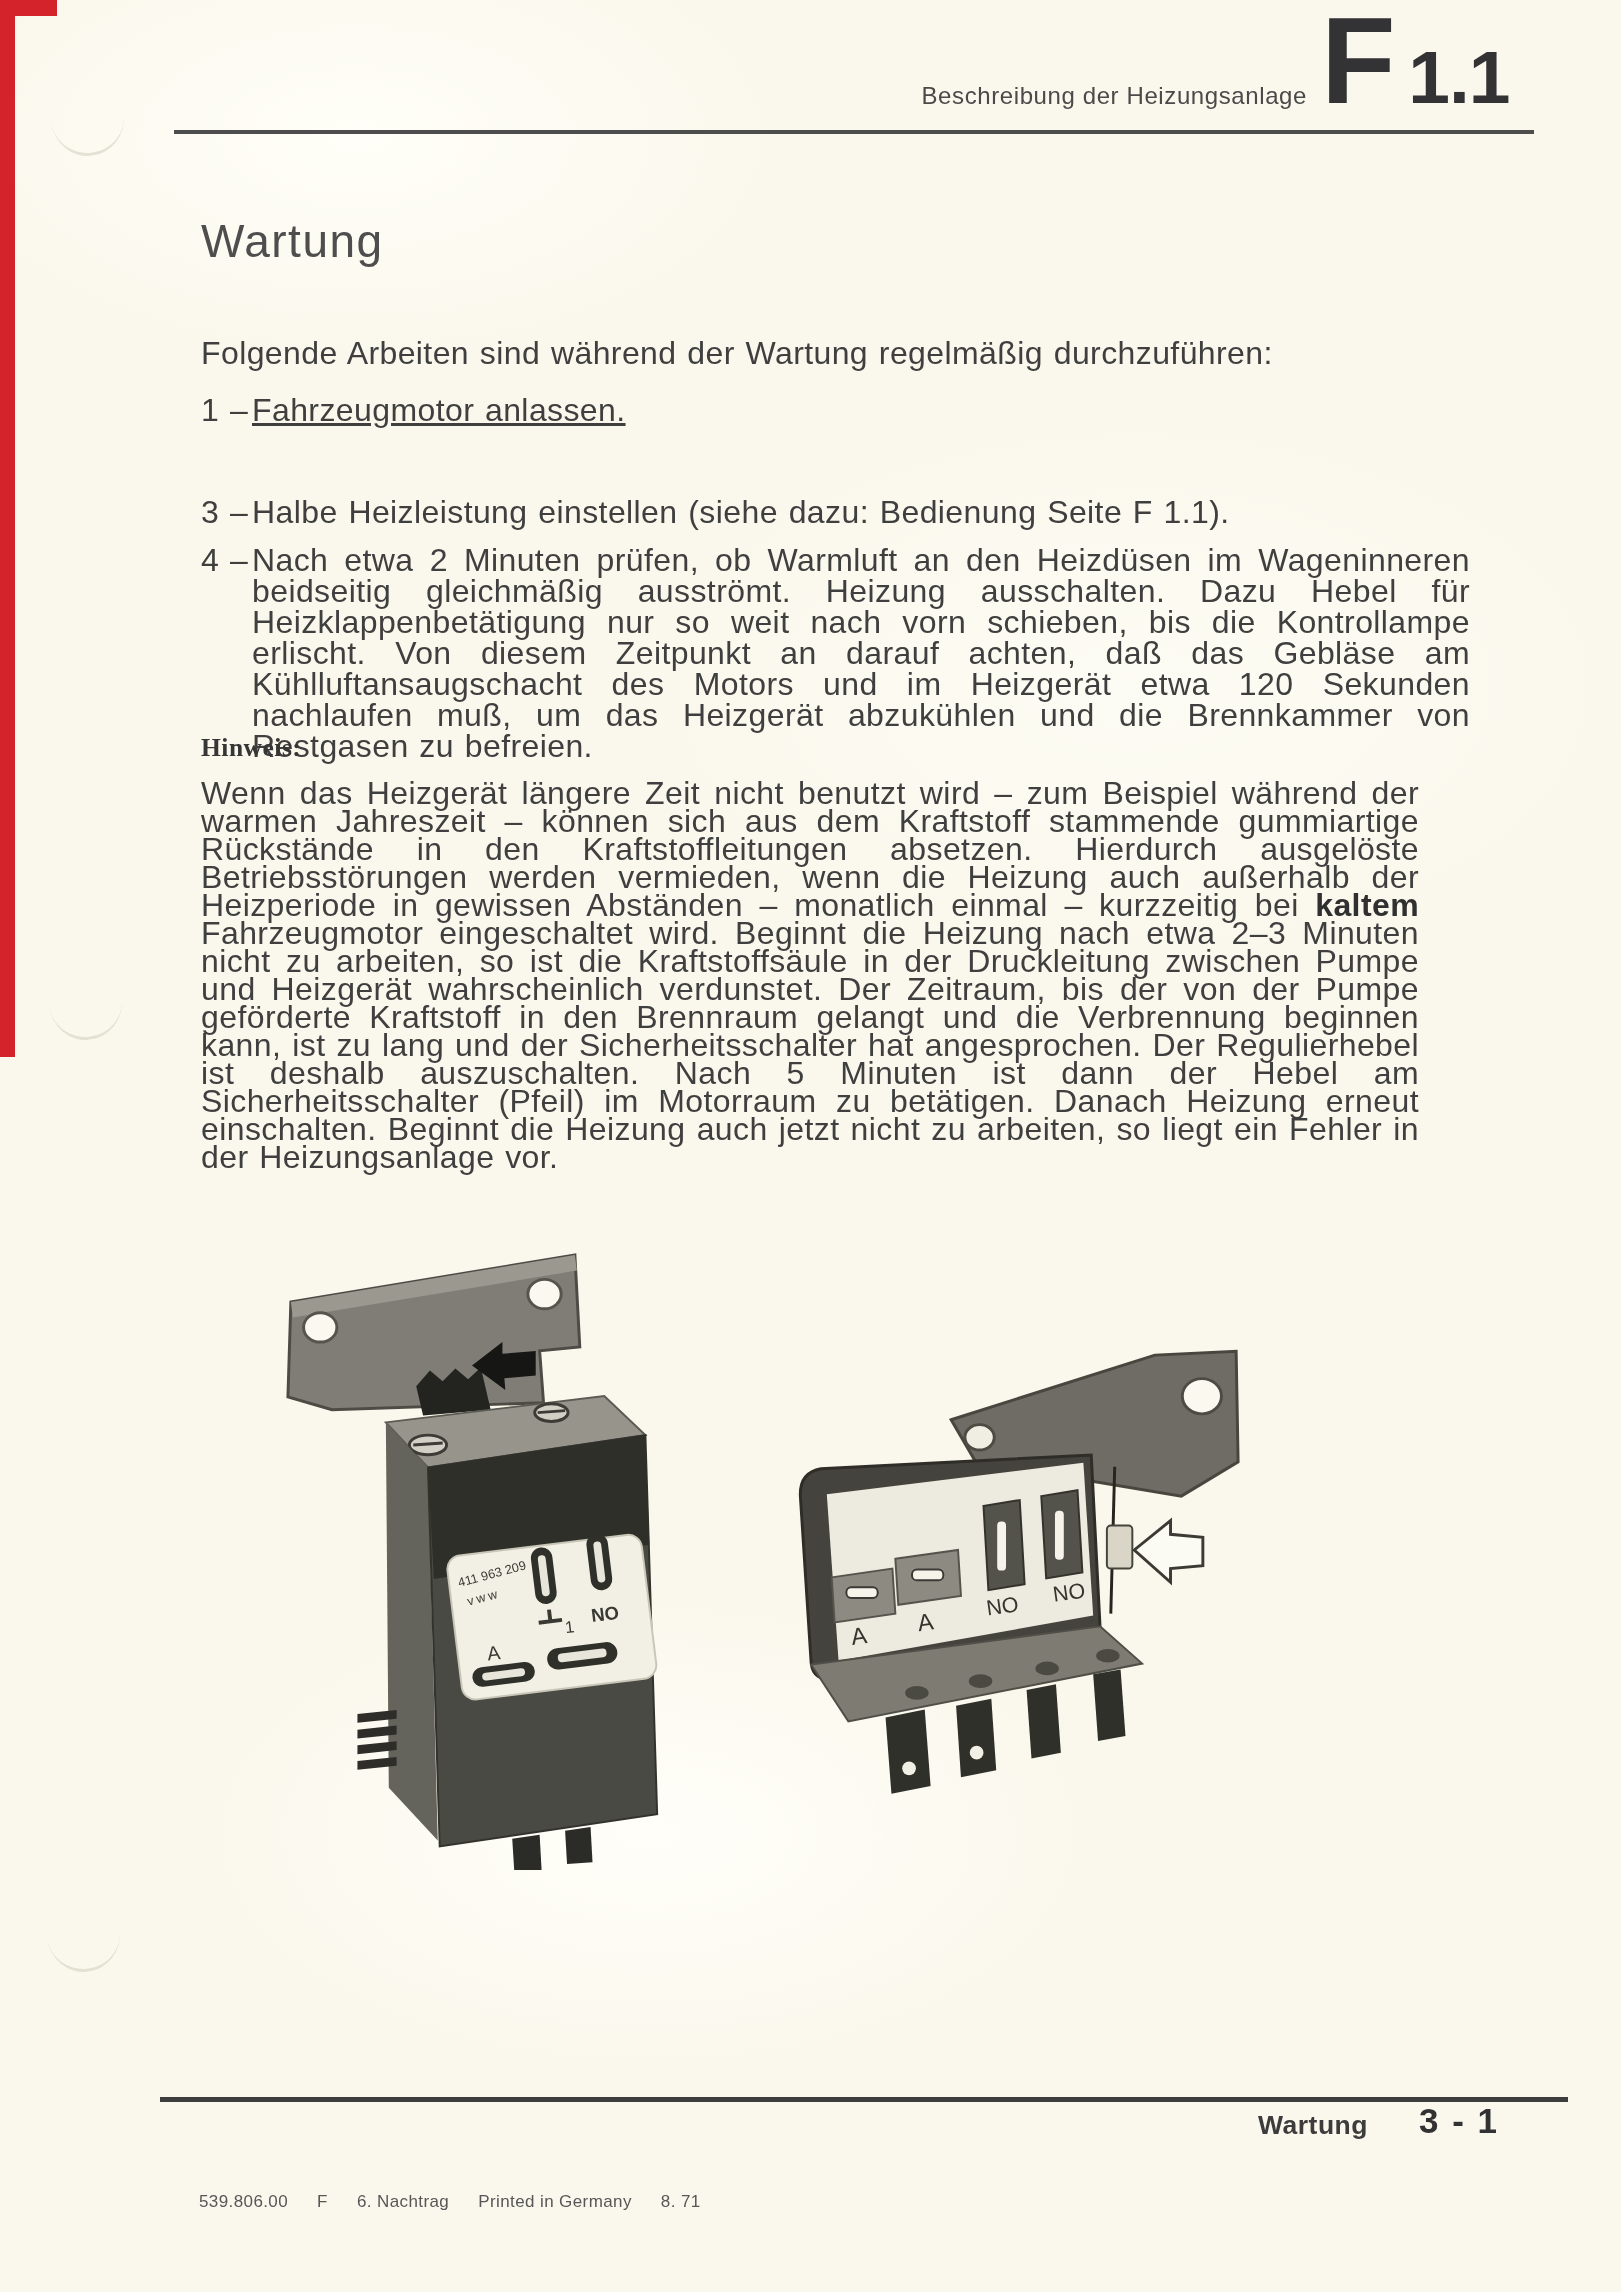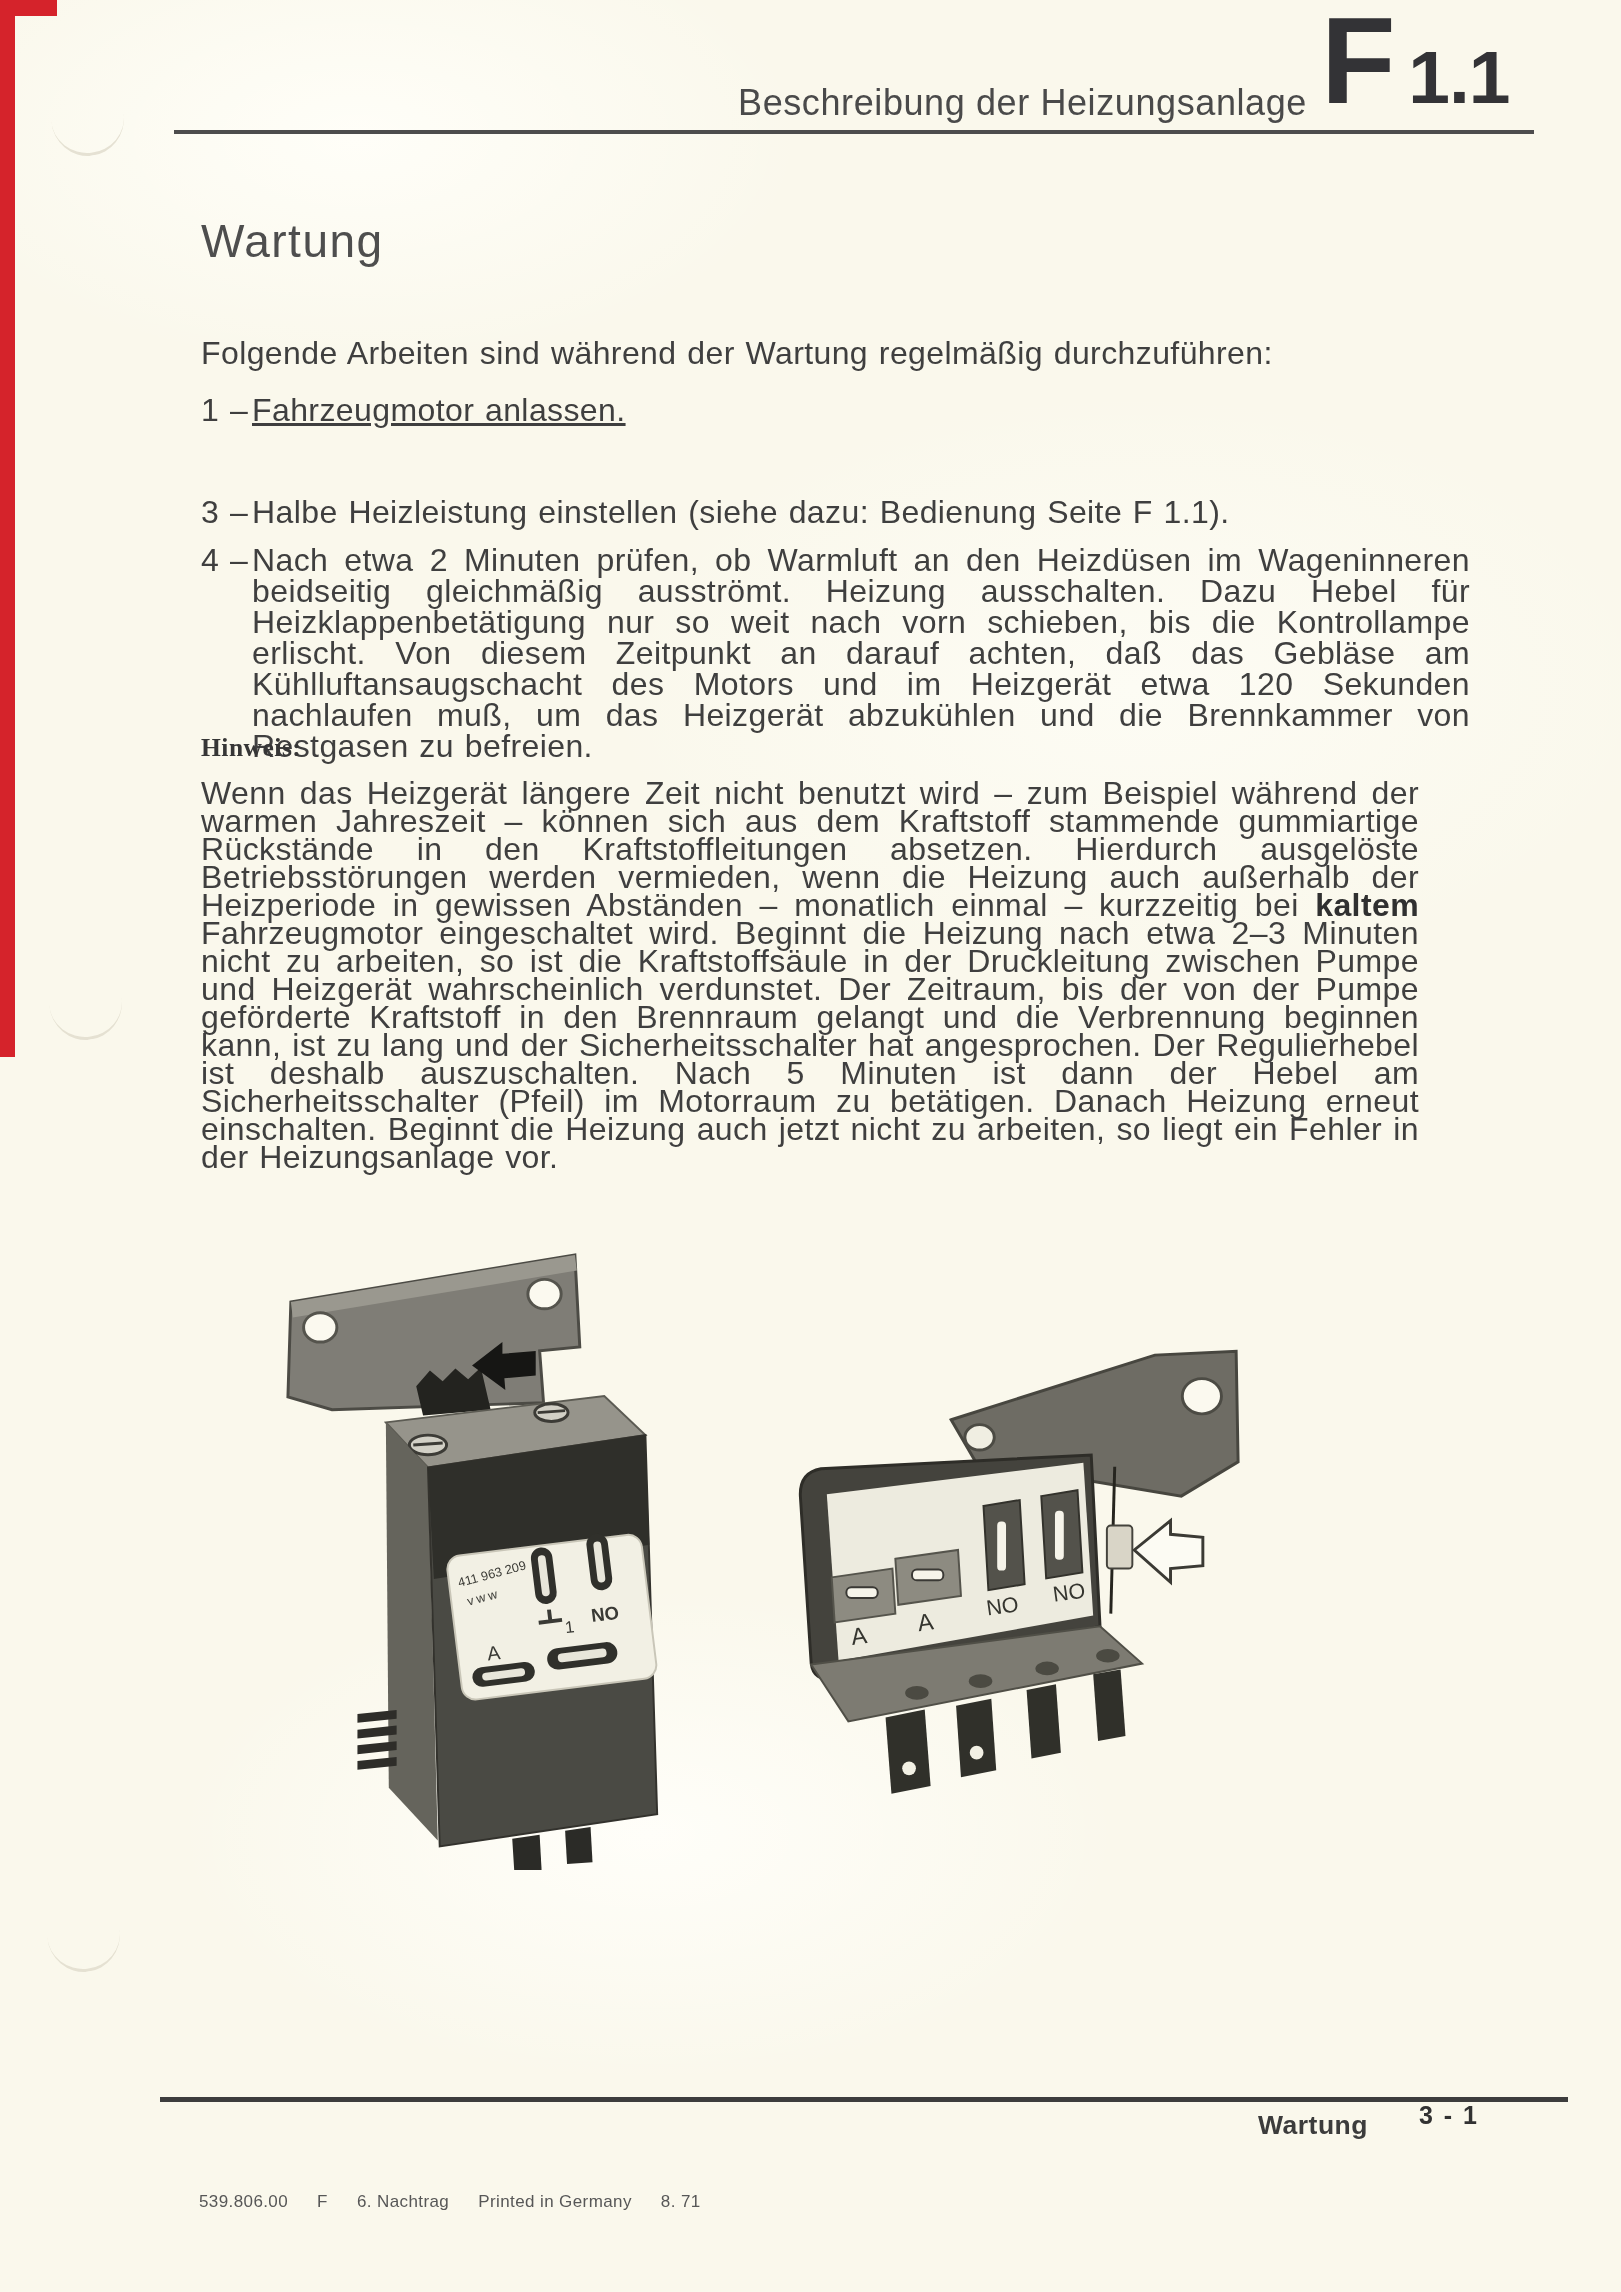--- a/index.html
+++ b/index.html
@@ -13,21 +13,21 @@
           #faf8ec;
         color:#454545;}
   
   .red-stripe{position:absolute;left:0;top:0;width:14.7px;height:1057px;background:#d5232b;}
   .red-notch{position:absolute;left:0;top:0;width:57px;height:15.7px;background:#d5232b;}
   
   .crescent{position:absolute;width:73px;height:73px;border-radius:50%;
             border-bottom:3.9px solid #e3dfd0;transform:rotate(-6deg);opacity:.9;}
   .c1{left:51px;top:80px;} .c2{left:49px;top:964px;} .c3{left:47px;top:1896px;}
 
-  .header-title{position:absolute;top:82px;right:314px;font-size:36px;color:#4a4a4a;
+  .header-title{position:absolute;top:82px;right:314px;font-size:24px;color:#4a4a4a;
                 letter-spacing:0.6px;}
   .f-block{position:absolute;left:1321px;top:7.8px;height:116px;display:flex;
            align-items:baseline;gap:14.7px;color:#333336;}
   .f-letter{font-size:122px;font-weight:bold;line-height:106px;letter-spacing:-2px;}
   .f-number{font-size:75px;font-weight:bold;line-height:63px;letter-spacing:-1px;}
   .rule-top{position:absolute;left:174px;top:130px;width:1360px;height:3.9px;background:#4d4d4d;}
   .page-title{position:absolute;left:201px;top:214px;font-size:46px;color:#4e4e4e;
               letter-spacing:1.5px;}
   .bodytext{font-size:32px;color:#3f3f3f;letter-spacing:0.4px;word-spacing:1.5px;}
   .intro{position:absolute;left:201px;top:335px;width:1220px;}
@@ -39,21 +39,21 @@
              color:#363636;letter-spacing:0.5px;font-family:Liberation Serif, serif;}
   .hinweis-p{position:absolute;left:201px;top:779px;width:1218px;line-height:28px;
              text-align:justify;}
   .hinweis-p b{color:#303030;}
   .fig{position:absolute;}
   .fig-left{left:271px;top:1251px;}
   .fig-right{left:770px;top:1290px;}
   .rule-bottom{position:absolute;left:160px;top:2097px;width:1408px;height:4.9px;background:#3d3d3d;}
   .footer-section{position:absolute;left:1258px;top:2110px;font-size:26.5px;font-weight:bold;
                   color:#3c3c3c;letter-spacing:0.5px;}
-  .footer-page{position:absolute;left:1419px;top:2101px;font-size:25px;font-weight:bold;
+  .footer-page{position:absolute;left:1419px;top:2101px;font-size:35px;font-weight:bold;
                color:#323232;letter-spacing:2px;}
   .imprint{position:absolute;left:199px;top:2192px;font-size:17px;color:#575757;
            letter-spacing:0.4px;}
   .imprint span{margin-right:29px;}
   svg text{font-family:"Liberation Sans",sans-serif;}
 </style>
 </head>
 <body>
 
 <div class="page">

